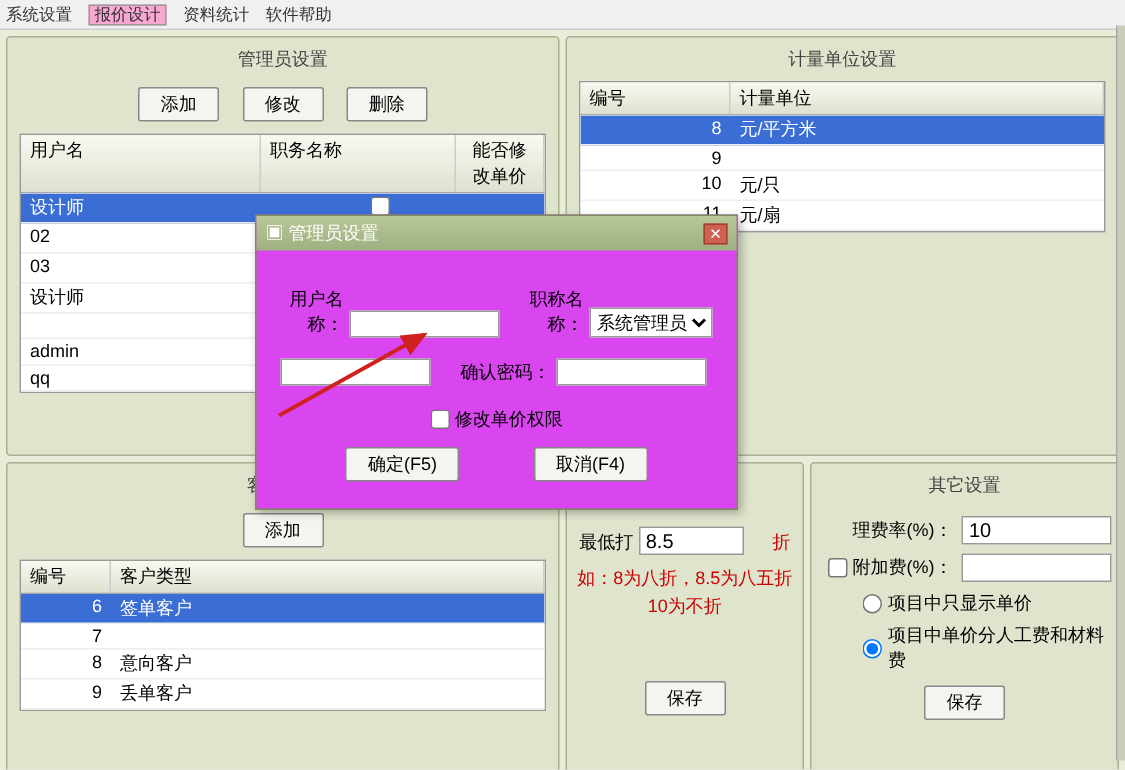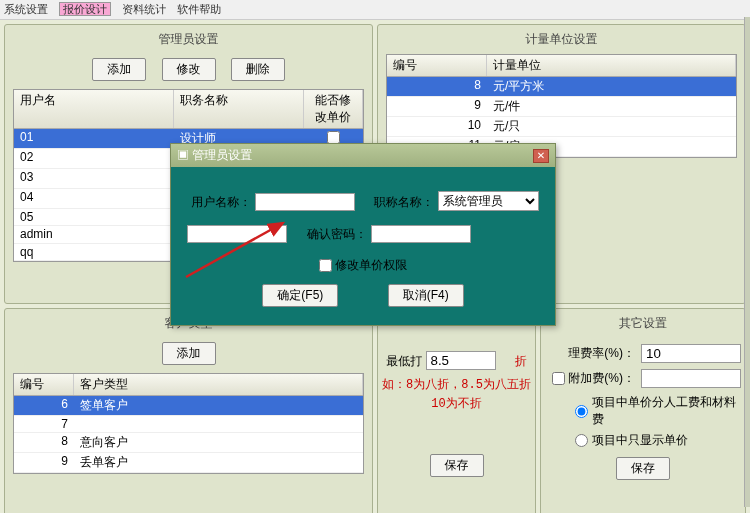--- a/index.html
+++ b/index.html
@@ -96,29 +96,29 @@
 
 
 .form-row { display:flex; align-items:center; margin:6px 0; }
 .form-row label { min-width:90px; text-align:right; margin-right:6px; }
 .form-row input[type=text] {
   border:1px solid #999; padding:1px 4px; width:100px; background:#fff;
 }
 .radio-row { display:flex; align-items:center; margin:4px 0 4px 30px; }
 .radio-row input { margin-right:4px; }
 
-.hint { color:#c00; text-align:center; font-size:12px; line-height:1.6; margin-top:6px;font-family:Liberation Mono, monospace;}
+.hint { color:#c00; text-align:center; font-size:12px; line-height:1.6; margin-top:6px;}
 
 
 .dialog {
   position: absolute;
   left: 170px;
   top: 143px;
-  width: 386px;
-  background: #0f766e;
+  width: 322px;
+  background: #d946ef;
   border: 1px solid #7a8a5a;
   box-shadow: 2px 2px 6px rgba(0,0,0,0.3);
 }
 .dlg-title {
   background: linear-gradient(#b8c898, #9fb080);
   color: #fff;
   font-size: 12px;
   padding: 3px 6px;
   display:flex; justify-content:space-between; align-items:center;
 }
@@ -164,41 +164,38 @@
       <button>删除</button>
     </div>
     <div class="table">
       <div class="thead">
         <div class="c-user">用户名</div>
         <div class="c-job">职务名称</div>
         <div class="c-flag">能否修改单价</div>
       </div>
       <div class="tbody" id="admin-body">
           <div class="row selected">
-            <div class="c-user">01</div>
             <div class="c-job">设计师</div>
             <div class="c-flag ck"><input type="checkbox" style=""></div>
           </div>
           <div class="row">
             <div class="c-user">02</div>
             <div class="c-job">预算师</div>
             <div class="c-flag ck"><input type="checkbox" style=""></div>
           </div>
           <div class="row">
             <div class="c-user">03</div>
             <div class="c-job">设计师</div>
             <div class="c-flag ck"><input type="checkbox" style=""></div>
           </div>
           <div class="row">
-            <div class="c-user">04</div>
             <div class="c-job">设计师</div>
             <div class="c-flag ck"><input type="checkbox" style=""></div>
           </div>
           <div class="row">
-            <div class="c-user">05</div>
             <div class="c-job"></div>
             <div class="c-flag ck"><input type="checkbox" style=""></div>
           </div>
           <div class="row">
             <div class="c-user">admin</div>
             <div class="c-job"></div>
             <div class="c-flag ck"><input type="checkbox" style=""></div>
           </div>
           <div class="row">
             <div class="c-user">qq</div>
@@ -216,21 +213,20 @@
         <div class="c-uid" style="text-align:left">编号</div>
         <div class="c-unit">计量单位</div>
       </div>
       <div class="tbody" id="unit-body">
           <div class="row selected">
             <div class="c-uid">8</div>
             <div class="c-unit">元/平方米</div>
           </div>
           <div class="row">
             <div class="c-uid">9</div>
-            <div class="c-unit">元/件</div>
           </div>
           <div class="row">
             <div class="c-uid">10</div>
             <div class="c-unit">元/只</div>
           </div>
           <div class="row">
             <div class="c-uid">11</div>
             <div class="c-unit">元/扇</div>
           </div>
         </div>
@@ -287,26 +283,26 @@
       <div class="panel-title">其它设置</div>
       <div class="form-row">
         <label>理费率(%)：</label>
         <input type="text" value="10" style="">
       </div>
       <div class="form-row">
         <label><input type="checkbox" style=""> <span>附加费(%)：</span></label>
         <input type="text" value="" style="">
       </div>
       <div class="radio-row">
+        <input type="radio" name="pr" style="">
+        <span>项目中只显示单价</span>
+      </div>
+      <div class="radio-row">
         <input type="radio" name="pr" checked="" style="">
         <span>项目中单价分人工费和材料费</span>
-      </div>
-      <div class="radio-row">
-        <input type="radio" name="pr" style="">
-        <span>项目中只显示单价</span>
       </div>
       <div style="text-align:center;margin-top:8px">
         <button>保存</button>
       </div>
     </div>
   </div>
 
 </div>
 
 <div class="dialog">

